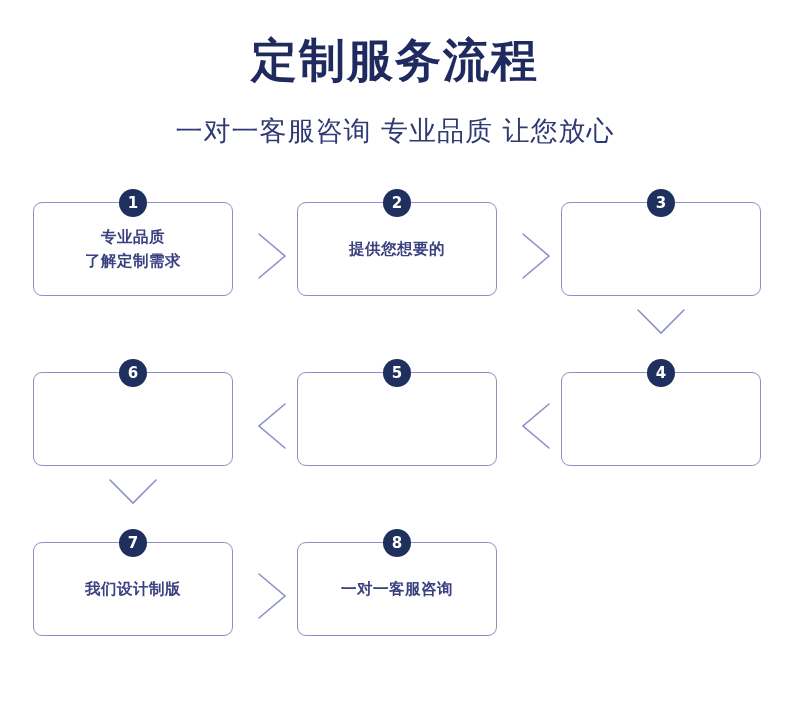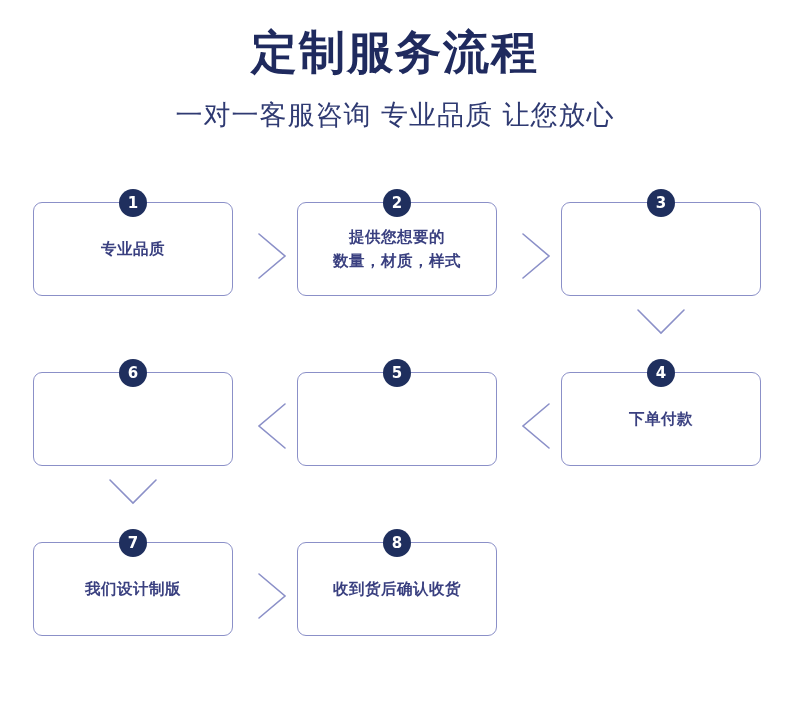--- a/index.html
+++ b/index.html
@@ -24,21 +24,21 @@
 
   
   .header {
     position: absolute;
     left: 0;
     top: 0;
     width: 790px;
     text-align: center;
   }
   .main-title {
-    margin: 4px;
+    margin: 12px;
     padding-top: 22px;
     font-size: 46px;
     line-height: 1.15;
     font-weight: bold;
     color: #1f2a5e;
     letter-spacing: 2px;
   }
   .sub-title {
     margin: 0;
     padding-top: 16px;
@@ -136,34 +136,34 @@
   </div>
 
   <div class="flow">
 
     <div class="flow-row">
 
       <div class="step step-col-1">
         <div class="badge">1</div>
         <div class="step-label">
           <span class="l1">专业品质</span>
+          <span class="l2">了解定制需求</span>
         </div>
       </div>
 
       <div class="chev chev-h chev-h-1">
         <svg viewBox="0 0 46 56" width="46" height="56">
           <polyline points="10,6 36,28 10,50" fill="none" stroke="#8b90c8" stroke-width="1.6" stroke-linecap="round" stroke-linejoin="miter"></polyline>
         </svg>
       </div>
 
       <div class="step step-col-2">
         <div class="badge">2</div>
         <div class="step-label">
           <span class="l1">提供您想要的</span>
-          <span class="l2">数量，材质，样式</span>
         </div>
       </div>
 
       <div class="chev chev-h chev-h-2">
         <svg viewBox="0 0 46 56" width="46" height="56">
           <polyline points="10,6 36,28 10,50" fill="none" stroke="#8b90c8" stroke-width="1.6" stroke-linecap="round" stroke-linejoin="miter"></polyline>
         </svg>
       </div>
 
       <div class="step step-col-3">
@@ -195,23 +195,20 @@
       </div>
 
       <div class="chev chev-h chev-h-2">
         <svg viewBox="0 0 46 56" width="46" height="56">
           <polyline points="36,6 10,28 36,50" fill="none" stroke="#8b90c8" stroke-width="1.6" stroke-linecap="round" stroke-linejoin="miter"></polyline>
         </svg>
       </div>
 
       <div class="step step-col-3">
         <div class="badge">4</div>
-        <div class="step-label">
-          <span class="l1">下单付款</span>
-        </div>
       </div>
 
     </div>
 
     <div class="flow-row">
 
       <div class="chev chev-v chev-v-left">
         <svg viewBox="0 0 56 40" width="56" height="40">
           <polyline points="5,8 28,31 51,8" fill="none" stroke="#8b90c8" stroke-width="1.6" stroke-linecap="round" stroke-linejoin="miter"></polyline>
         </svg>
@@ -226,21 +223,21 @@
 
       <div class="chev chev-h chev-h-1">
         <svg viewBox="0 0 46 56" width="46" height="56">
           <polyline points="10,6 36,28 10,50" fill="none" stroke="#8b90c8" stroke-width="1.6" stroke-linecap="round" stroke-linejoin="miter"></polyline>
         </svg>
       </div>
 
       <div class="step step-col-2">
         <div class="badge">8</div>
         <div class="step-label">
-          <span class="l1">收到货后确认收货</span>
+          <span class="l1">一对一客服咨询</span>
         </div>
       </div>
 
     </div>
 
   </div>
 
 </div>
 
 </body></html>

